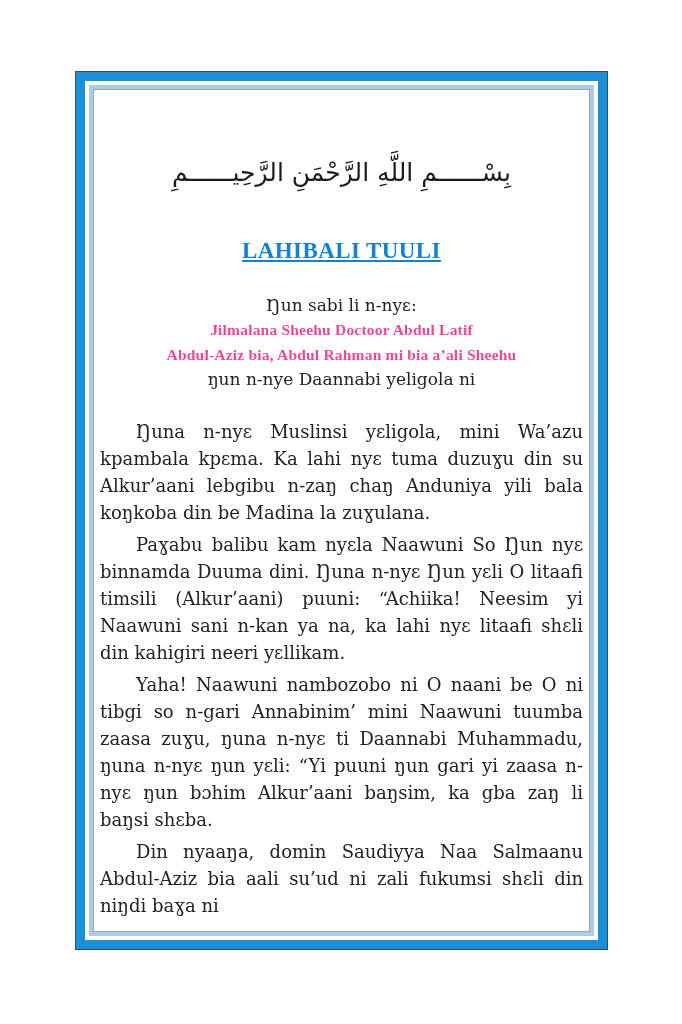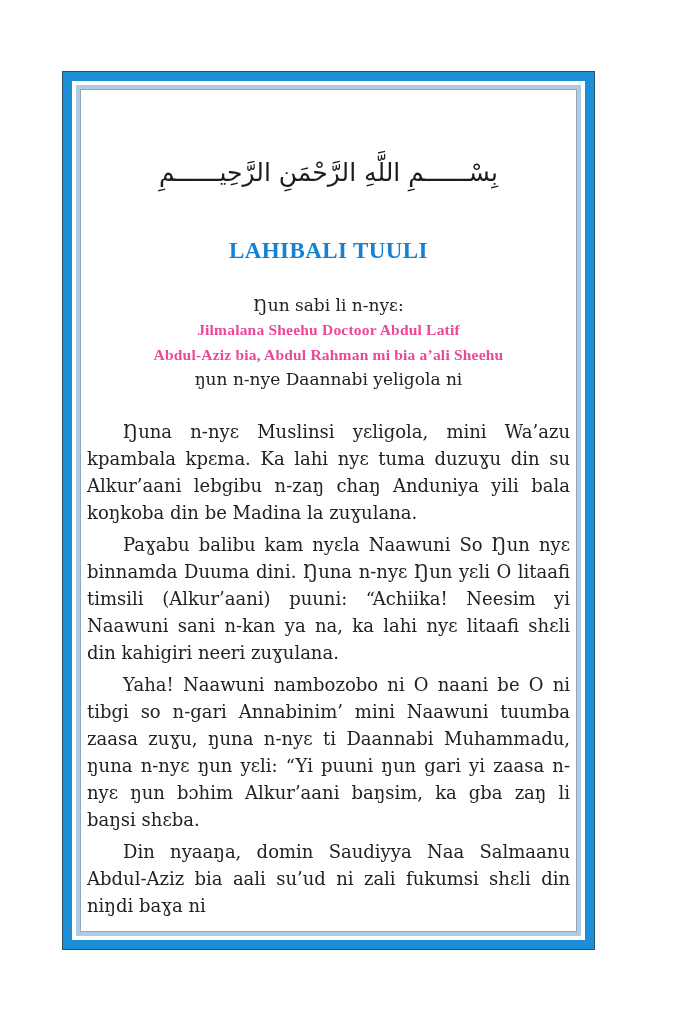--- a/index.html
+++ b/index.html
@@ -12,21 +12,21 @@
     width: 682px;
     height: 1024px;
     background: #ffffff;
     overflow: hidden;
     font-family: "DejaVu Serif", "Liberation Serif", serif;
     color: #1f1f1f;
   }
   
   .frame {
     position: absolute;
-    left: 62px;
+    left: 75px;
     top: 71px;
     width: 533px;
     height: 879px;
     box-sizing: border-box;
     background: var(--frame-blue, #1b90d9);
     border: 1px solid var(--frame-edge-dark, #2b5068);
     padding: 9px;
   }
   .frame-white {
     width: 100%;
@@ -64,20 +64,21 @@
   }
   
   .title {
     margin: 42px 0 0 0;
     text-align: center;
     font-family: "Liberation Serif", serif;
     font-weight: bold;
     font-size: 23px;
     letter-spacing: 0.4px;
     color: var(--title-blue, #1581d3);
+    text-decoration: underline;
   }
   
   .colophon {
     margin-top: 29px;
     text-align: center;
   }
   .colophon p {
     margin: 0;
   }
   .c-reg {
@@ -125,21 +126,21 @@
 
             <div class="colophon">
               <p class="c-reg">Ŋun sabi li n-nyɛ:</p>
               <p class="c-bold">Jilmalana Sheehu Doctoor Abdul Latif</p>
               <p class="c-bold">Abdul-Aziz bia, Abdul Rahman mi bia a’ali Sheehu</p>
               <p class="c-reg">ŋun n-nye Daannabi yeligola ni</p>
             </div>
 
             <div class="body-text">
               <p>Ŋuna n-nyɛ Muslinsi yɛligola, mini Wa’azu kpambala kpɛma. Ka lahi nyɛ tuma duzuɣu din su Alkur’aani lebgibu n-zaŋ chaŋ Anduniya yili bala koŋkoba din be Madina la zuɣulana.</p>
-              <p>Paɣabu balibu kam nyɛla Naawuni So Ŋun nyɛ binnamda Duuma dini. Ŋuna n-nyɛ Ŋun yɛli O litaafi timsili (Alkur’aani) puuni: “Achiika! Neesim yi Naawuni sani n-kan ya na, ka lahi nyɛ litaafi shɛli din kahigiri neeri zuɣulana.</p>
+              <p>Paɣabu balibu kam nyɛla Naawuni So Ŋun nyɛ binnamda Duuma dini. Ŋuna n-nyɛ Ŋun yɛli O litaafi timsili (Alkur’aani) puuni: “Achiika! Neesim yi Naawuni sani n-kan ya na, ka lahi nyɛ litaafi shɛli din kahigiri neeri yɛllikam.</p>
               <p>Yaha! Naawuni nambozobo ni O naani be O ni tibgi so n-gari Annabinim’ mini Naawuni tuumba zaasa zuɣu, ŋuna n-nyɛ ti Daannabi Muhammadu, ŋuna n-nyɛ ŋun yɛli: “Yi puuni ŋun gari yi zaasa n-nyɛ ŋun bɔhim Alkur’aani baŋsim, ka gba zaŋ li baŋsi shɛba.</p>
               <p>Din nyaaŋa, domin Saudiyya Naa Salmaanu Abdul-Aziz bia aali su’ud ni zali fukumsi shɛli din niŋdi baɣa ni</p>
             </div>
 
           </div>
         </div>
       </div>
     </div>
   </div>
 </div>

